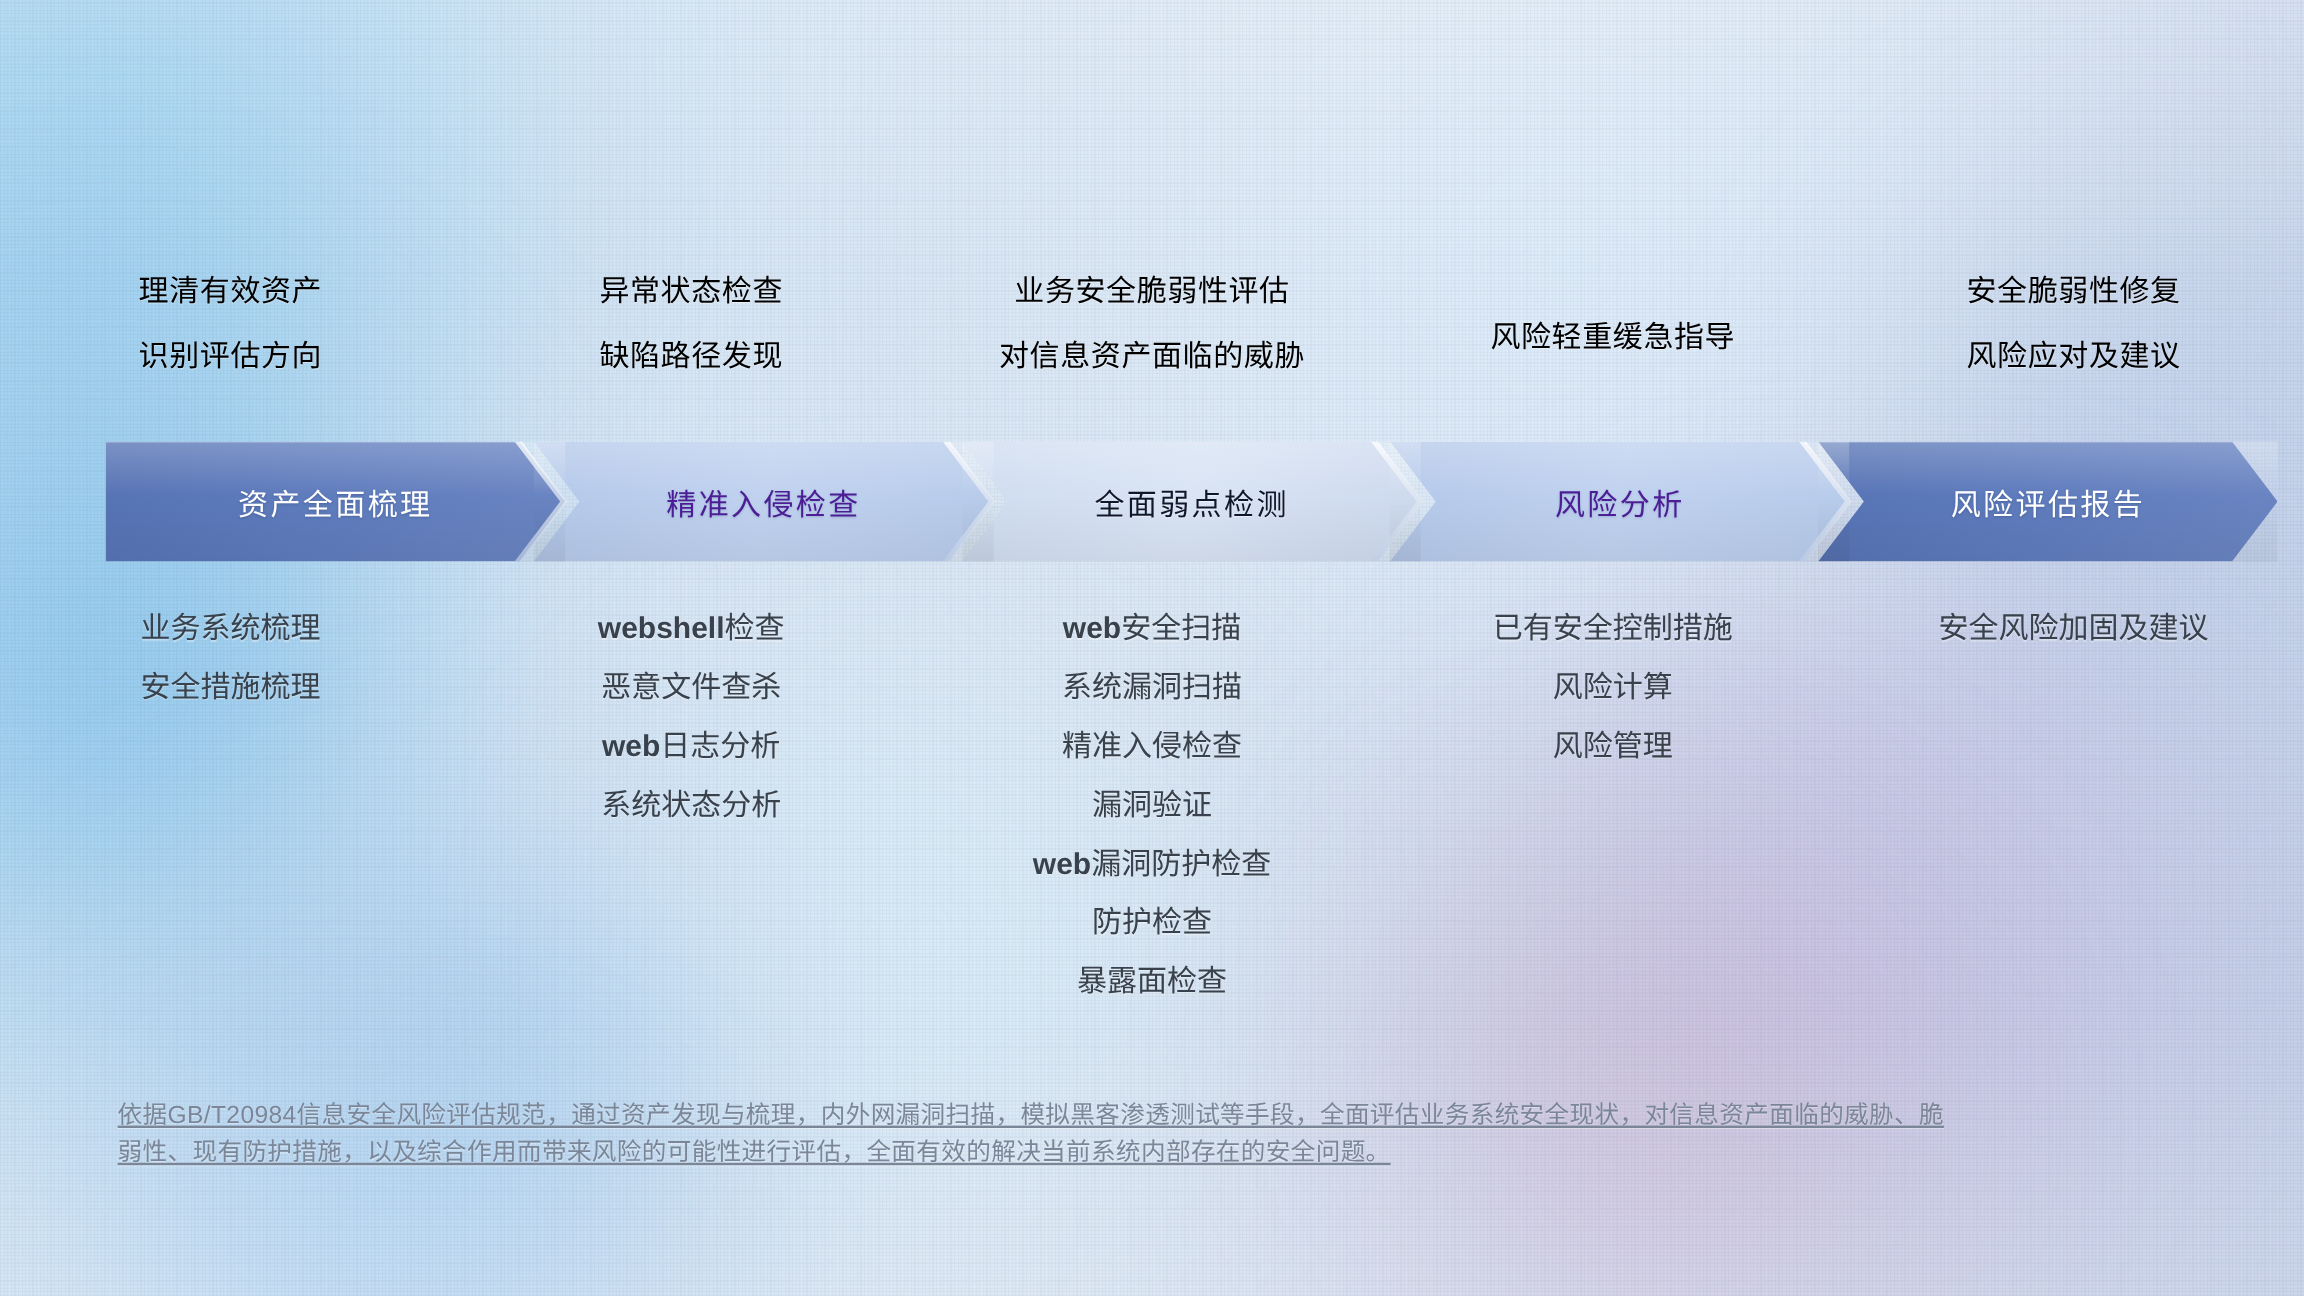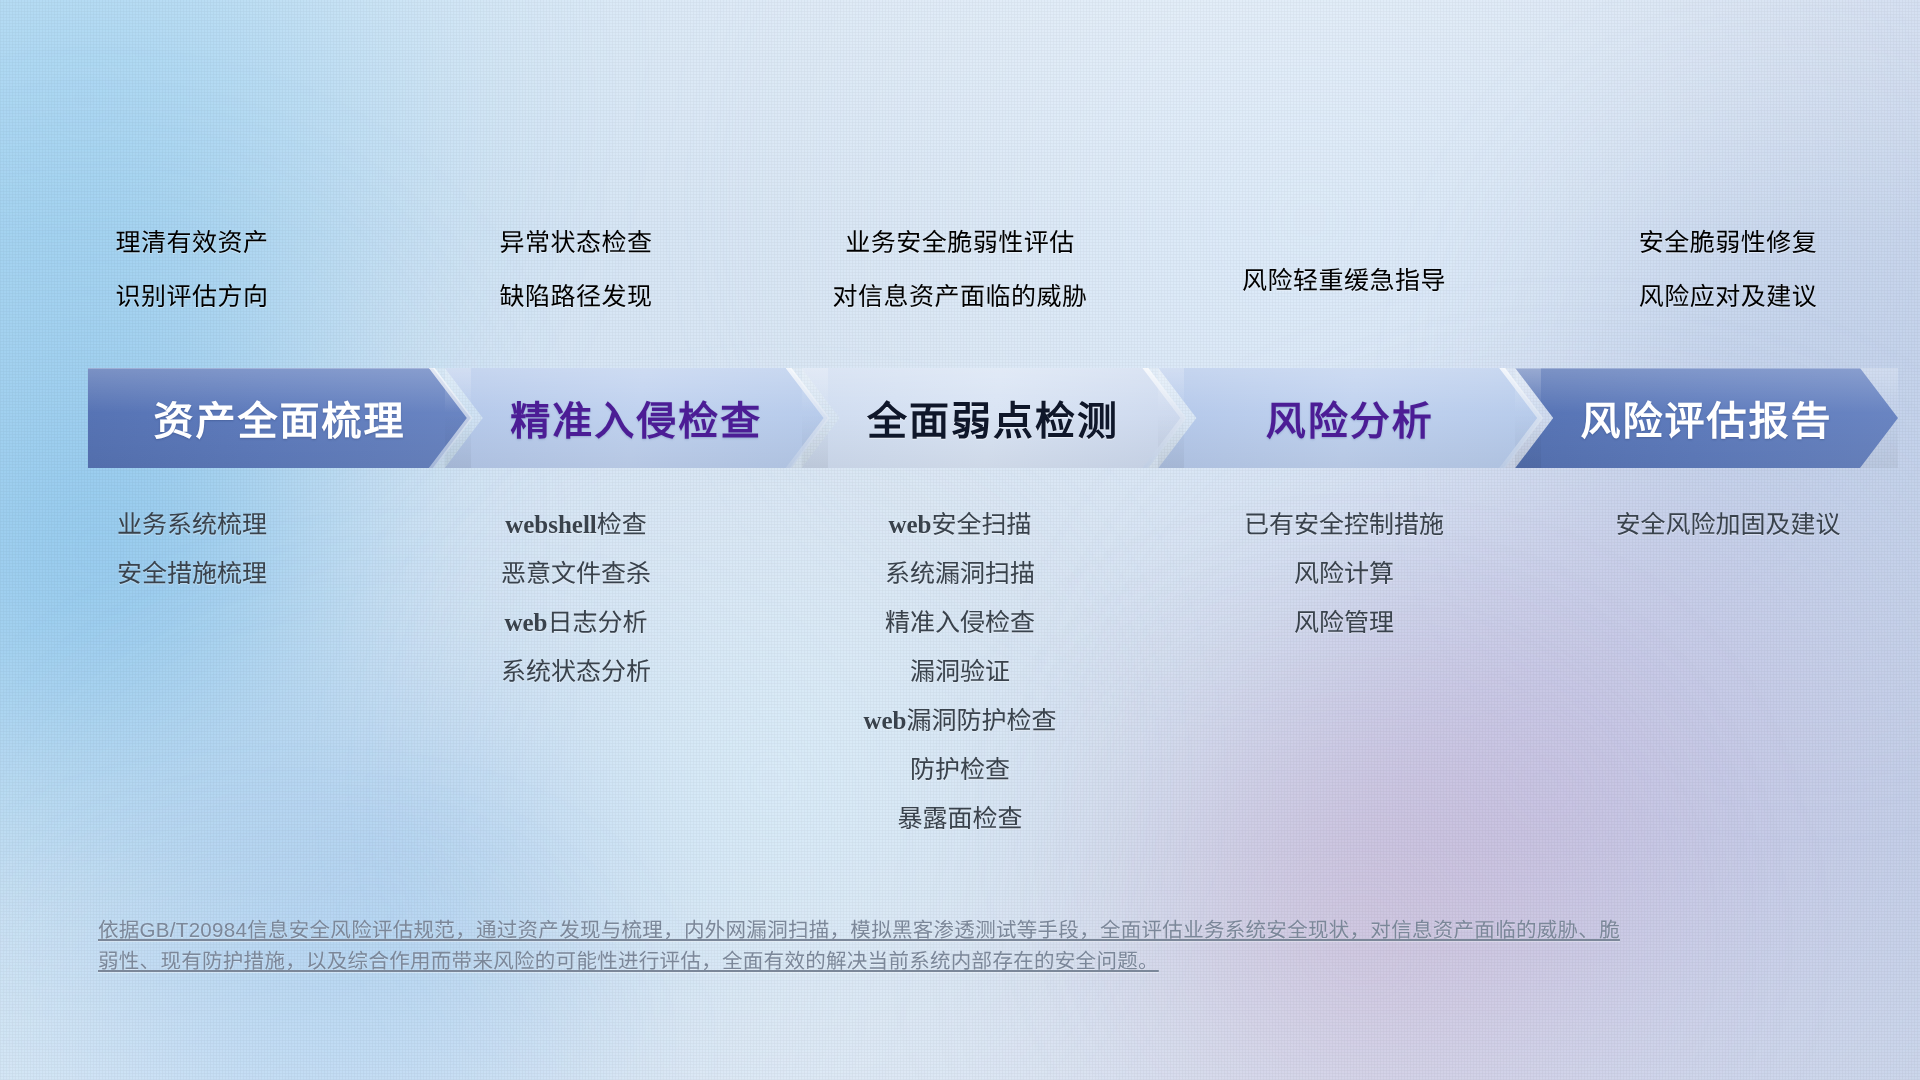--- a/index.html
+++ b/index.html
@@ -75,21 +75,21 @@
     position:absolute;inset:0;
     -webkit-clip-path:polygon(0 0, calc(100% - 38px) 0, 100% 50%, calc(100% - 38px) 100%, 0 100%, 38px 50%);
     clip-path:polygon(0 0, calc(100% - 38px) 0, 100% 50%, calc(100% - 38px) 100%, 0 100%, 38px 50%);
   }
   .chev.first .shape{
     -webkit-clip-path:polygon(0 0, calc(100% - 38px) 0, 100% 50%, calc(100% - 38px) 100%, 0 100%);
     clip-path:polygon(0 0, calc(100% - 38px) 0, 100% 50%, calc(100% - 38px) 100%, 0 100%);
   }
   .chev .label{
     position:relative;z-index:3;
-    font-size:40px;font-weight:bold;letter-spacing:2px;white-space:nowrap;
+    font-size:25px;font-weight:normal;letter-spacing:2px;white-space:nowrap;
   }
   
   .tone-dark .shape{background:linear-gradient(100deg,#5673b4 0%,#5f7cbd 48%,#6a85c2 100%);
      box-shadow:inset 0 1px 0 rgba(255,255,255,.25);}
   .tone-dark .label{color:#ffffff;text-shadow:0 1px 2px rgba(40,60,110,.35);}
   .tone-mid  .shape{background:linear-gradient(100deg,#b4c8ea 0%,#c0d2ef 50%,#b7cbeb 100%);}
   .tone-mid  .label{color:#4c1d95;text-shadow:0 1px 2px rgba(80,105,160,.30);}
   .tone-light .shape{background:linear-gradient(100deg,#cfdcf0 0%,#d9e4f4 50%,#cdd9ee 100%);}
   .tone-light .label{color:#0f172a;text-shadow:0 1px 1px rgba(255,255,255,.55);}
   .chev .edge{
@@ -101,21 +101,21 @@
   }
   .chev:last-child .edge{display:none;}
   .chev .sheen{
     position:absolute;inset:0;z-index:1;pointer-events:none;
     -webkit-clip-path:inherit;clip-path:inherit;
     background:linear-gradient(180deg,rgba(255,255,255,.22) 0%,rgba(255,255,255,0) 45%,rgba(0,0,0,.05) 100%);
   }
 
   
   #bottom-row{top:500px;height:230px;align-items:start;}
-  .bot-cell{display:flex;flex-direction:column;align-items:center;gap:0;font-family:Liberation Serif, serif;}
+  .bot-cell{display:flex;flex-direction:column;align-items:center;gap:0;}
   .bot-cell .item{
     font-size:25px;color:#39424c;line-height:49px;white-space:nowrap;
     text-shadow:0 1px 1px rgba(255,255,255,.4);
   }
   .bot-cell .item b{font-weight:bold;}
 
   
   #footer{
     position:absolute;left:98px;right:300px;top:914px;
     font-size:20.5px;line-height:31px;color:#7b8799;letter-spacing:.3px;

